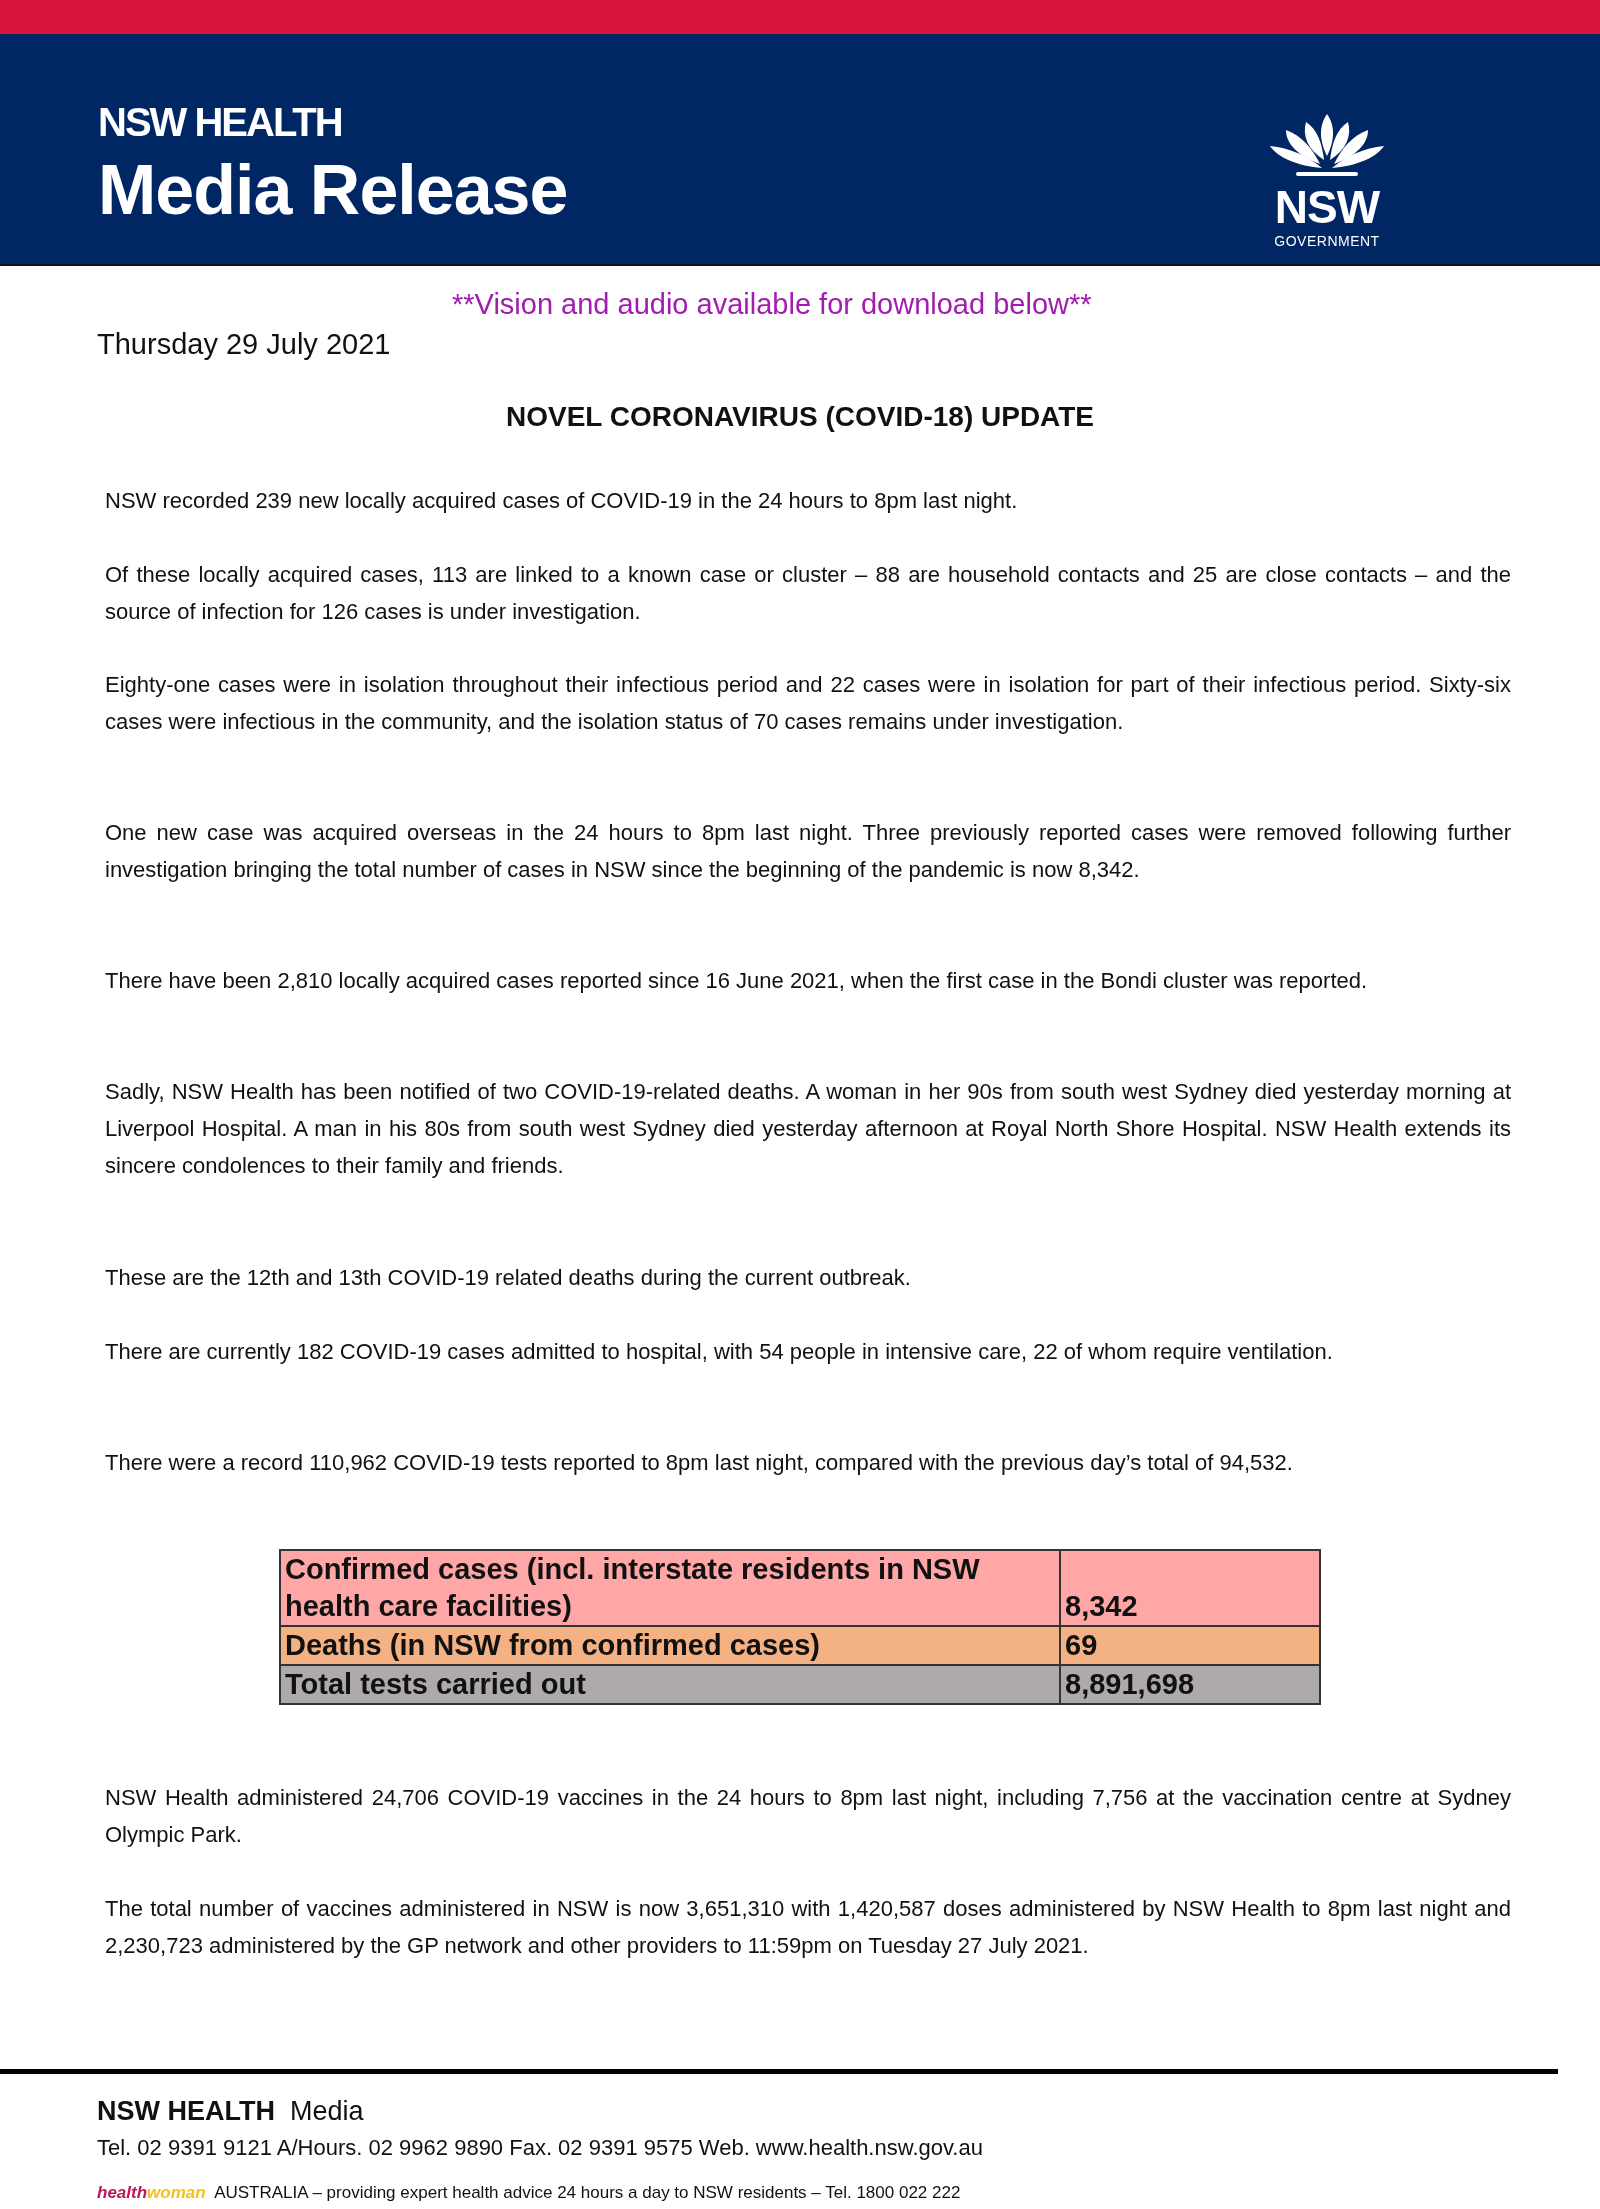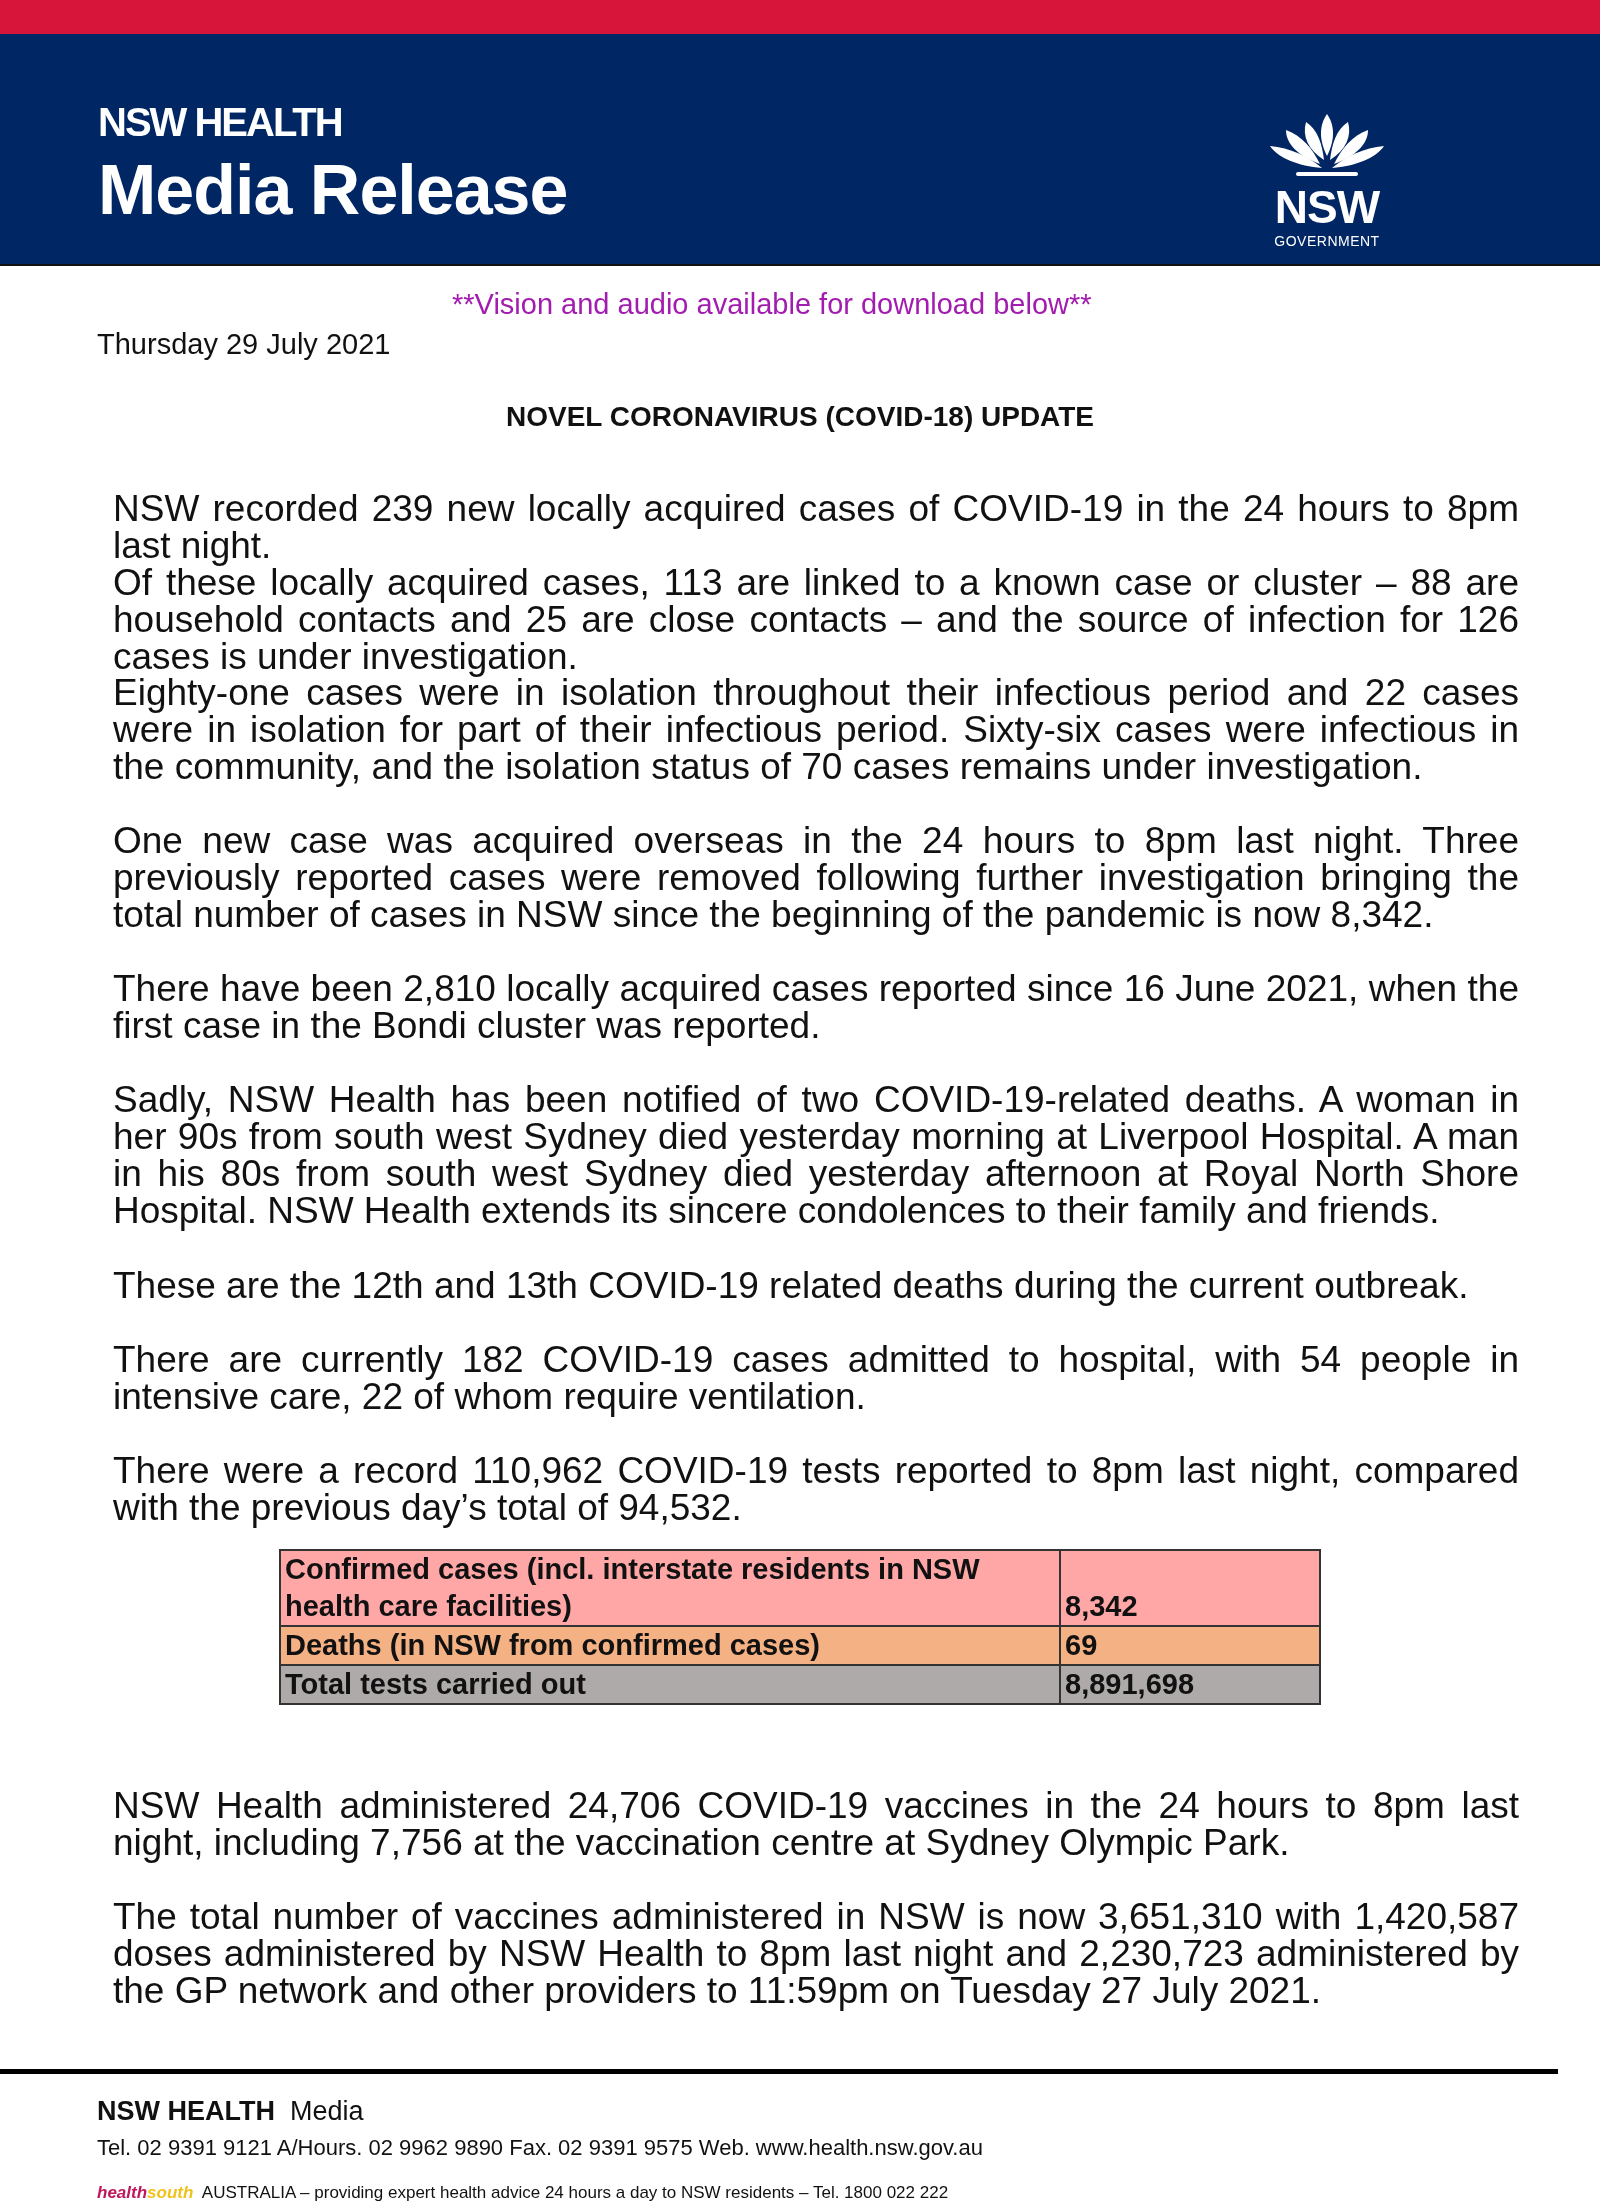--- a/index.html
+++ b/index.html
@@ -15,22 +15,22 @@
     .logo { position: absolute; left: 1262px; top: 78px; width: 130px; height: 140px; }
     .logo svg { position: absolute; left: 0; top: 0; }
     .logo .nsw { position: absolute; left: 0; top: 72px; width: 130px; text-align: center; color: #fff;
                  font-weight: bold; font-size: 46px; letter-spacing: -1px; line-height: 46px; }
     .logo .gov { position: absolute; left: 0; top: 121px; width: 130px; text-align: center; color: #fff;
                  font-size: 14px; line-height: 16px; letter-spacing: 0.5px; }
     .notice { position: absolute; left: 452px; top: 288px; color: #a21caf; font-size: 29px; }
     .date { position: absolute; left: 97px; top: 328px; font-size: 29px; }
     .heading { position: absolute; left: 0; width: 1600px; top: 401px; text-align: center;
                font-weight: bold; font-size: 28px; }
-    .para { position: absolute; left: 97px; width: 1406px; font-size: 37px; line-height: 37px;
-            text-align: justify; margin: 16px; }
+    .para { position: absolute; left: 97px; width: 1406px; font-size: 22px; line-height: 37px;
+            text-align: justify; margin: 8px; }
     .stats { position: absolute; left: 279px; top: 1549px; width: 1042px; border-collapse: collapse;
              font-weight: bold; font-size: 29px; }
     .stats td { border: 2px solid #333; padding: 0 4px; vertical-align: bottom; line-height: 37px; }
     .stats td.label { width: 770px; }
     .row-cases td { background: #ffa7a7; }
     .row-deaths td { background: #f4b183; }
     .row-tests td { background: #aeaaaa; }
     .row-vacc td { background: #9dc3e6; }
     .footer-rule { position: absolute; left: 0; top: 2069px; width: 1558px; height: 5px; background: #000; }
     .f-title { position: absolute; left: 97px; top: 2096px; font-size: 27px; }
@@ -99,15 +99,15 @@
 <p class="para" style="top:1771px">NSW Health administered 24,706 COVID-19 vaccines in the 24 hours to 8pm last night, including 7,756 at the vaccination centre at Sydney Olympic Park.</p>
 <p class="para" style="top:1882px">The total number of vaccines administered in NSW is now 3,651,310 with 1,420,587 doses administered by NSW Health to 8pm last night and 2,230,723 administered by the GP network and other providers to 11:59pm on Tuesday 27 July 2021.</p>
 
 <div class="footer-rule"></div>
 <div class="f-title">
   <b>NSW HEALTH</b>&nbsp;
   <span>Media</span>
 </div>
 <div class="f-contact">Tel. 02 9391 9121  A/Hours. 02 9962 9890  Fax. 02 9391 9575  Web. www.health.nsw.gov.au</div>
 <div class="f-hd">
-  <span class="hd-a">health</span><span class="hd-b">south</span>&nbsp;
+  <span class="hd-a">health</span><span class="hd-b">woman</span>&nbsp;
   <span>AUSTRALIA – providing expert health advice 24 hours a day to NSW residents – Tel. 1800 022 222</span>
 </div>
 
 </body></html>

